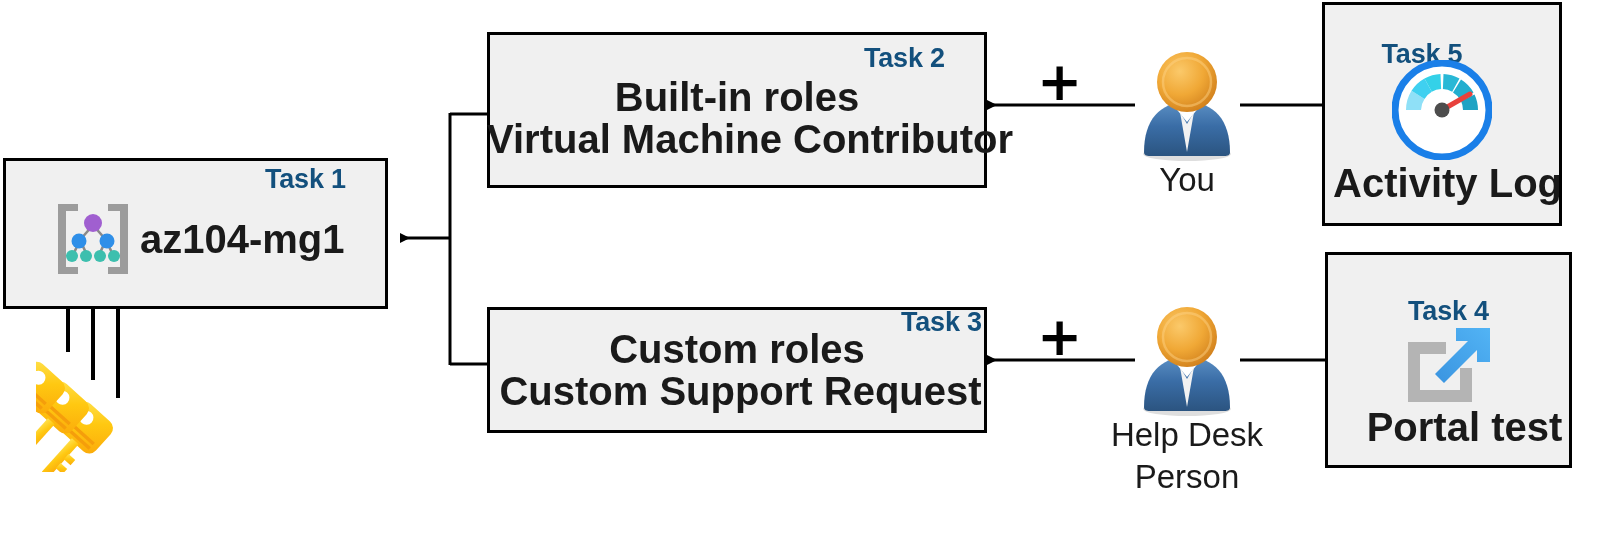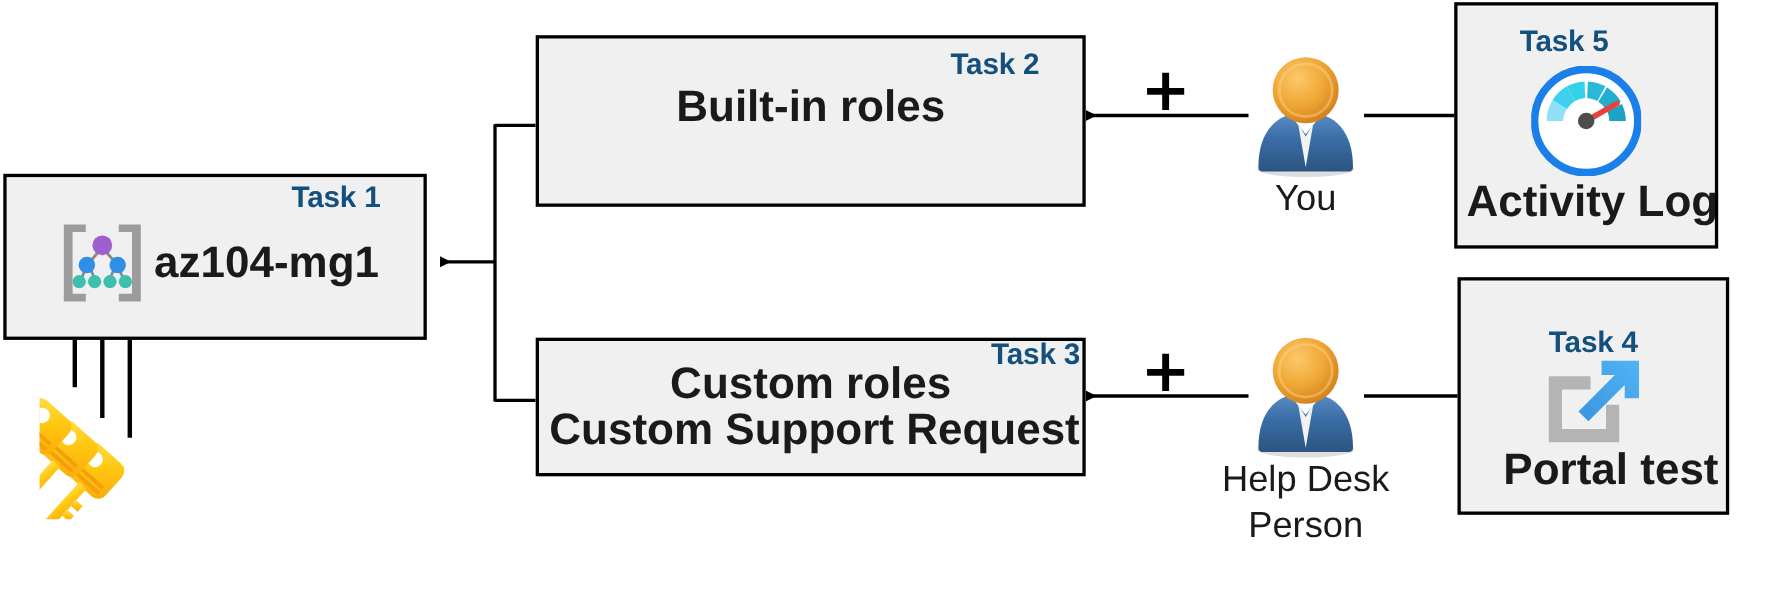--- a/index.html
+++ b/index.html
@@ -194,20 +194,21 @@
           <rect x="8" y="26" width="30" height="3.4" fill="#f59e0b"></rect>
           <rect x="8" y="32" width="30" height="3.4" fill="#f59e0b"></rect>
         </g>
       </g>
     </svg>
   </div>
 
   <div class="task-box" style="left:487px; top:32px; width:500px; height:156px;"></div>
   <div class="task-label" style="left:864px; top:43px;text-align:center;">Task 2</div>
   <div class="box-text" style="left:487px; top:72px; width:500px;">Built-in roles</div>
+  <div class="box-text" style="left:487px; top:114px; width:500px;">Virtual Machine Contributor</div>
 
   <div class="task-box" style="left:487px; top:307px; width:500px; height:126px;"></div>
   <div class="task-label" style="left:877px; top:307px;margin-left:24px;">Task 3</div>
   <div class="box-text" style="left:487px; top:324px; width:500px;">Custom roles</div>
   <div class="box-text" style="left:487px; top:366px; width:507px;">Custom Support Request</div>
 
   <div class="plus" style="left:1037px; top:55px;">+</div>
   <div class="plus" style="left:1037px; top:310px;">+</div>
 
   <div class="icon-wrap" style="left:1132px; top:50px; width:110px; height:112px;">
@@ -232,21 +233,21 @@
       <path d="M42,56 L55,72 L68,56 C64,53 59,52 55,52 C51,52 46,53 42,56 Z" fill="#ffffff"></path>
       <path d="M48,62 L55,102 L62,62 L55,74 Z" fill="#f2f2f2"></path>
       <circle cx="55" cy="32" r="30" fill="url(#headGrad)"></circle>
       <circle cx="55" cy="32" r="24" fill="none" stroke="#ffd489" stroke-width="2.5" opacity="0.45"></circle>
     </svg>
   </div>
   <div class="caption" style="left:1087px; top:415px; width:200px;">Help Desk</div>
   <div class="caption" style="left:1087px; top:457px; width:200px;">Person</div>
 
   <div class="task-box" style="left:1322px; top:2px; width:240px; height:224px;"></div>
-  <div class="task-label" style="left:1322px; top:22px; width:200px; text-align:center;">Task 5</div>
+  <div class="task-label" style="left:1322px; top:39px; width:200px; text-align:center;">Task 5</div>
   <div class="icon-wrap" style="left:1392px; top:60px; width:100px; height:100px;">
     <svg width="100" height="100" viewBox="0 0 100 100">
       <circle cx="50" cy="50" r="47" fill="#ffffff" stroke="#1a7fe8" stroke-width="7"></circle>
 
       <g transform="translate(50,50)">
         <path d="M -36,0 A 36,36 0 0,1 -30.5,-19.2 L -17.5,-11 A 21,21 0 0,0 -21,0 Z" fill="#8fe0f7"></path>
         <path d="M -30.5,-19.2 A 36,36 0 0,1 -17.5,-31.5 L -10.2,-18.2 A 21,21 0 0,0 -17.5,-11 Z" fill="#3fd0f0"></path>
         <path d="M -17.5,-31.5 A 36,36 0 0,1 -1.5,-36 L -0.9,-21 A 21,21 0 0,0 -10.2,-18.2 Z" fill="#34d1e8"></path>
         <path d="M 1.5,-36 A 36,36 0 0,1 17.5,-31.5 L 10.2,-18.2 A 21,21 0 0,0 0.9,-21 Z" fill="#29b8d6"></path>
         <path d="M 19,-30.5 A 36,36 0 0,1 31.5,-17.5 L 18.2,-10.2 A 21,21 0 0,0 11,-17.5 Z" fill="#22aecf"></path>

